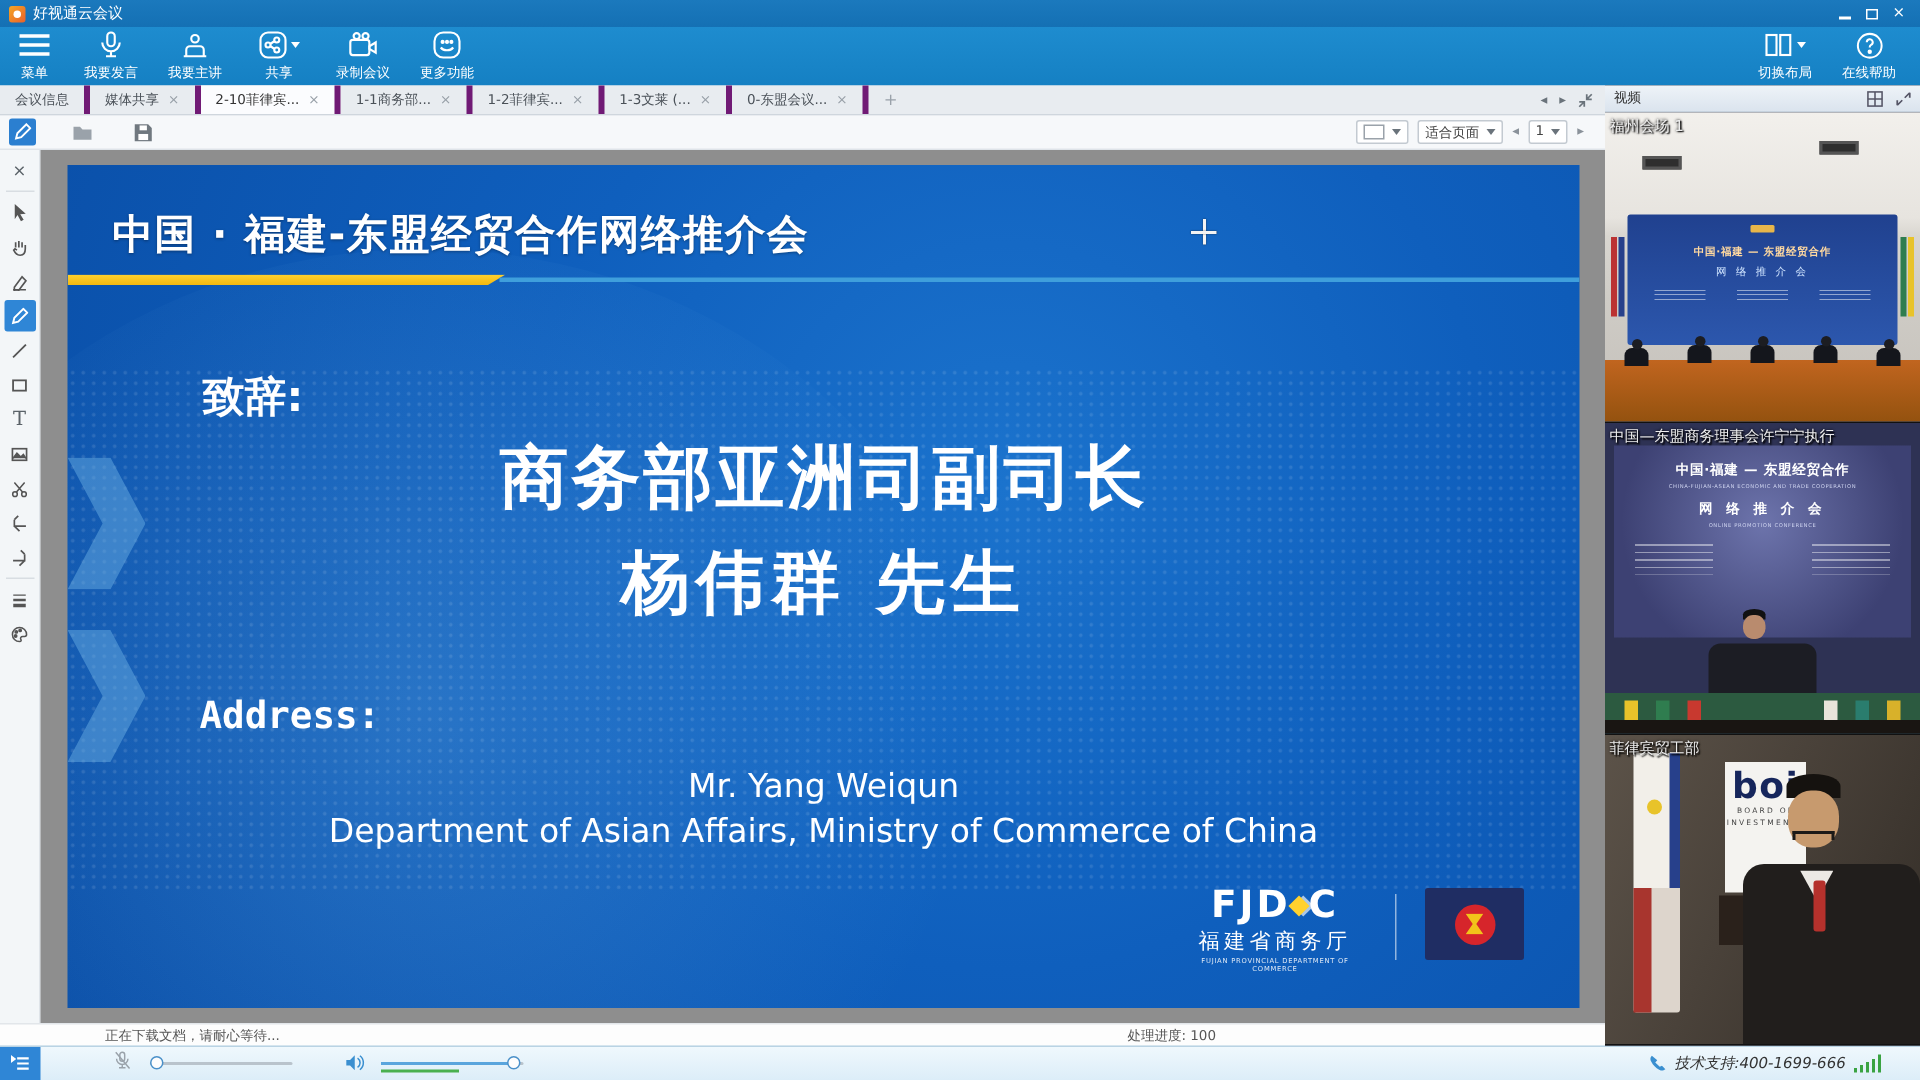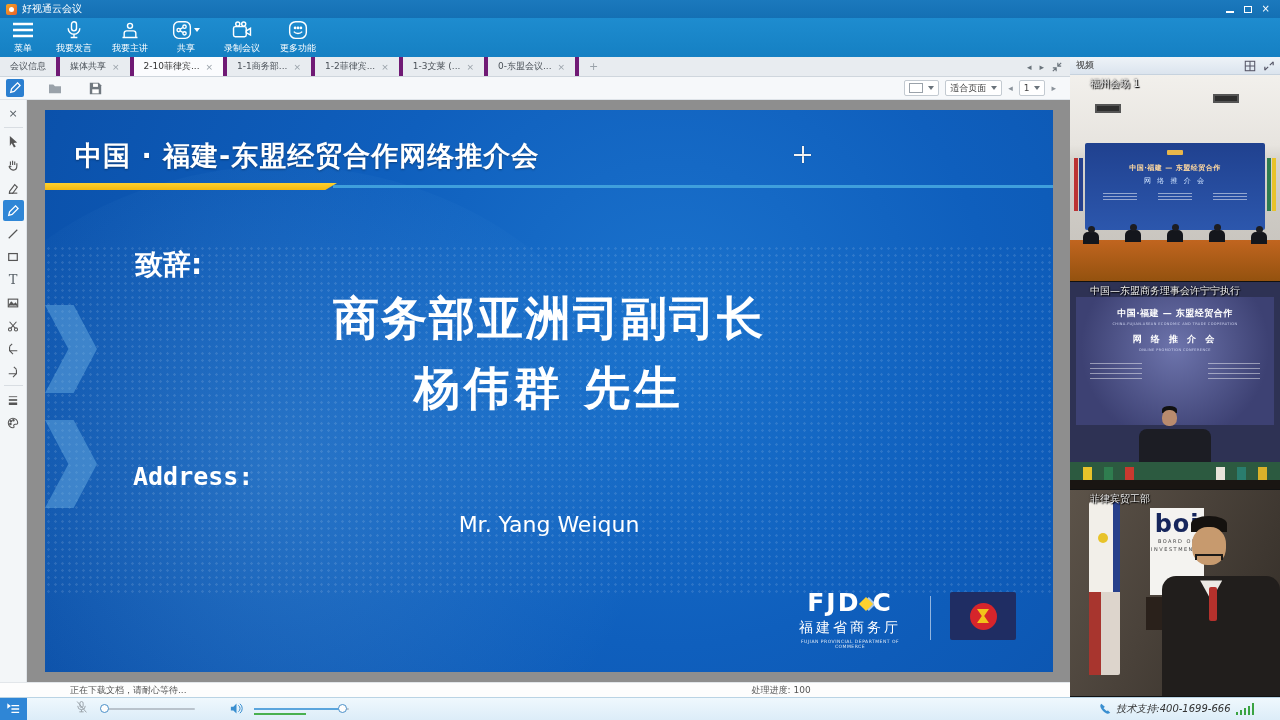--- a/index.html
+++ b/index.html
@@ -93,21 +93,21 @@
   #support { margin-left:auto; display:flex; align-items:center; gap:5px; font-size:10px; color:#333; padding-right:26px;font-style:italic; }
   .sigbars { display:flex; align-items:flex-end; gap:1.5px; height:12px; }
   .sigbars i { width:2.5px; background:#3aa342; display:block; }
 
   
   #vpanel { left:1070px; top:57px; width:210px; height:640px; background:#223; }
   #vheader { position:absolute; left:0; top:0; width:210px; height:18px; background:linear-gradient(#eef3f8,#dbe4ee); border-bottom:1px solid #c6d2de; display:flex; align-items:center; font-size:9px; color:#333; padding:0 6px; }
   #vheader .hicons { margin-left:auto; display:flex; gap:8px; align-items:center; color:#556; }
   #feeds { position:absolute; left:0; top:18px; width:210px; height:622px; display:flex; flex-direction:column; }
   .feed { position:relative; flex:1; overflow:hidden; border-bottom:1px solid #111; }
-  .feed-label { position:absolute; left:20px; top:2px; color:#eee; font-size:10px; text-shadow:0 0 2px #000, 1px 1px 1px #000; z-index:5; white-space:nowrap; }
+  .feed-label { position:absolute; left:3px; top:2px; color:#eee; font-size:10px; text-shadow:0 0 2px #000, 1px 1px 1px #000; z-index:5; white-space:nowrap; }
 
   
   #feed1 { background:linear-gradient(#f2f0ec 0%, #e7e4df 34%, #d9d6d0 40%, #cfccc6 60%, #c4c0ba 100%); }
   #feed1 .vent { position:absolute; width:26px; height:9px; background:#2e2e2e; border:2px solid #555; }
   #feed1 .screen { position:absolute; left:7%; top:33%; width:86%; height:42%; background:linear-gradient(#20418f,#2c57ad); border-radius:2px; color:#fff; text-align:center; padding-top:7px; }
   #feed1 .screen .l1 { font-size:7px; font-weight:bold; color:#ffd9a0; letter-spacing:.5px; margin-top:8px; }
   #feed1 .screen .l2 { font-size:7px; color:#cfe4ff; letter-spacing:2px; margin-top:3px; }
   #feed1 .screen .logos { width:16px; height:5px; margin:0 auto; background:#e8b64a; border-radius:1px; }
   #feed1 .screen .fineprint { display:flex; justify-content:space-around; margin-top:6px; padding:0 8px; }
   #feed1 .screen .fineprint i { width:34px; height:10px; background:repeating-linear-gradient(#fff0 0 1px, rgba(255,255,255,.5) 1px 2px, #fff0 2px 3px); }
@@ -232,20 +232,42 @@
         <svg width="20" height="20" viewBox="0 0 24 24" fill="none" stroke="#fff" stroke-width="1.7">
             <rect x="2" y="2" width="20" height="20" rx="7"></rect>
             <path d="M7 14a6 5 0 0 0 10 0"></path>
             <circle cx="8.5" cy="9.5" r=".8" fill="#fff"></circle>
             <circle cx="12" cy="9.5" r=".8" fill="#fff"></circle>
             <circle cx="15.5" cy="9.5" r=".8" fill="#fff"></circle>
           </svg>
       </span>
       <span>更多功能</span>
     </div>
+    <div id="tb-right">
+      <div class="tb-btn">
+        <span class="tb-iconrow">
+          <svg width="20" height="18" viewBox="0 0 24 20" fill="none" stroke="#fff" stroke-width="1.7">
+              <rect x="2" y="2" width="8" height="16"></rect>
+              <rect x="13" y="2" width="8" height="16"></rect>
+            </svg>
+          <span class="caret-down"></span>
+        </span>
+        <span>切换布局</span>
+      </div>
+      <div class="tb-btn">
+        <span class="tb-iconrow">
+          <svg width="19" height="19" viewBox="0 0 24 24" fill="none" stroke="#fff" stroke-width="1.7">
+              <circle cx="12" cy="12" r="10"></circle>
+              <path d="M9.5 9a2.5 2.5 0 1 1 3.6 2.2c-.8.4-1.1 1-1.1 1.8v.5"></path>
+              <circle cx="12" cy="17" r="1" fill="#fff"></circle>
+            </svg>
+        </span>
+        <span>在线帮助</span>
+      </div>
+    </div>
   </div>
 
   <div class="abs" id="tabbar">
     <div class="tab">
         <span>会议信息</span>
       </div>
     <div class="tab">
         <span>媒体共享</span>
         <span class="x">×</span>
       </div>
@@ -400,20 +422,21 @@
       <div class="chev" style="top:195px;"></div>
       <div class="chev" style="top:310px;"></div>
       <div id="slide-title">中国 · 福建-东盟经贸合作网络推介会</div>
       <div id="title-bar-y"></div>
       <div id="title-bar-b"></div>
       <div id="txt-zhici">致辞:</div>
       <div id="txt-name">杨伟群  先生</div>
       <div id="txt-role">商务部亚洲司副司长</div>
       <div id="txt-address">Address:</div>
       <div id="txt-en-name">Mr. Yang Weiqun</div>
+      <div id="txt-en-org">Department of Asian Affairs, Ministry of Commerce of China</div>
       <div id="logo-fjdoc">
         <div class="big"><span>FJD</span><span class="gem"></span><span>C</span></div>
         <div class="cn">福建省商务厅</div>
         <div class="sub">FUJIAN PROVINCIAL DEPARTMENT OF COMMERCE</div>
       </div>
       <div id="logo-div"></div>
       <div id="asean-flag">
           <span class="circ">
             <span class="sheaf"></span>
           </span>

